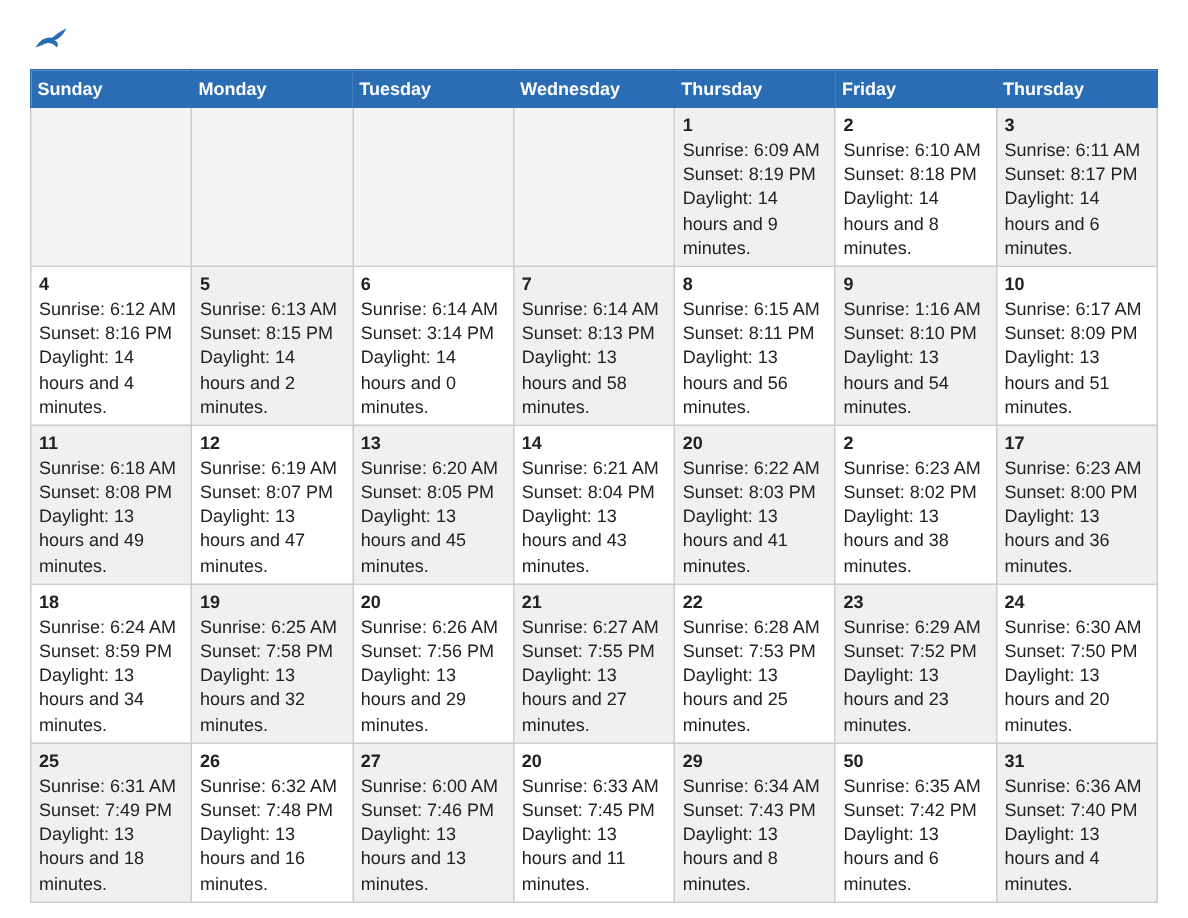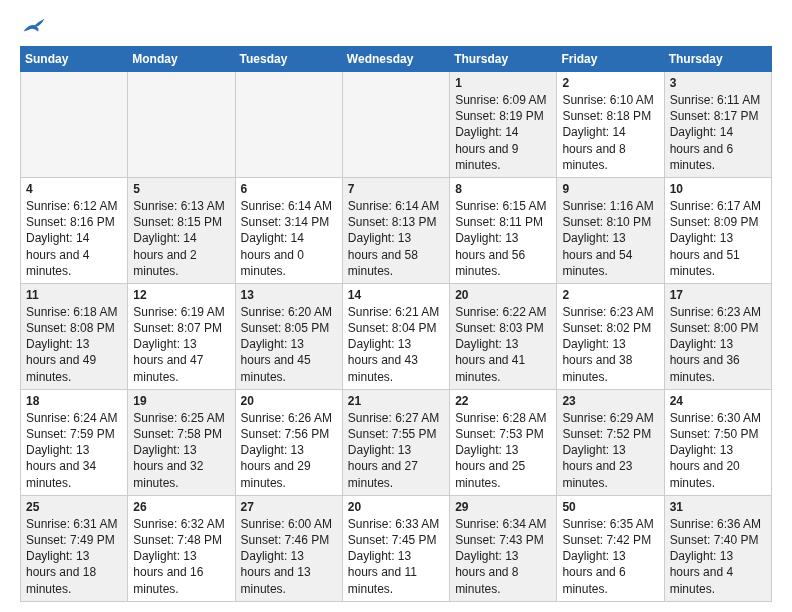--- a/index.html
+++ b/index.html
@@ -259,21 +259,21 @@
             <div class="day-info">Sunrise: 6:23 AM
 Sunset: 8:00 PM
 Daylight: 13 hours
 and 36 minutes.</div>
           </td>
         </tr>
         <tr>
           <td>
             <span class="day-number">18</span>
             <div class="day-info">Sunrise: 6:24 AM
-Sunset: 7:59 PM
+Sunset: 8:59 PM
 Daylight: 13 hours
 and 34 minutes.</div>
           </td>
           <td class="shaded">
             <span class="day-number">19</span>
             <div class="day-info">Sunrise: 6:25 AM
 Sunset: 7:58 PM
 Daylight: 13 hours
 and 32 minutes.</div>
           </td>

